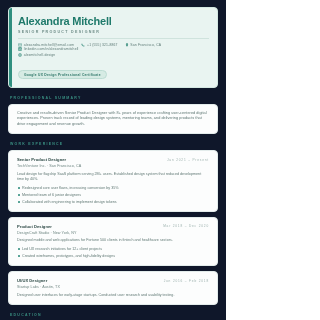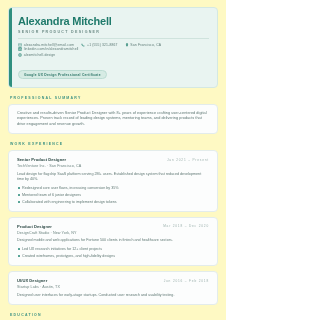--- a/index.html
+++ b/index.html
@@ -2,21 +2,21 @@
 <html><head>
 <meta charset="utf-8">
 <style>
   * { box-sizing: border-box; margin: 0; padding: 0; }
   html, body {
     width: 226px; height: 320px;
     background: #ffffff;
     font-family: "Liberation Sans", sans-serif;
     overflow: hidden;
   }
-  .page { width: 226px; height: 320px; padding: 7px 8px 0 8px; background:#fef9c3; }
+  .page { width: 226px; height: 320px; padding: 7px 8px 0 8px; background:#0f172a; }
 
   
   .header-card {
     position: relative;
     background: #e9f4f1;
     border: 0.5px solid #d4e8e2;
     border-radius: 4px;
     padding: 7px 8px 7px 9px;
     overflow: hidden;
   }

